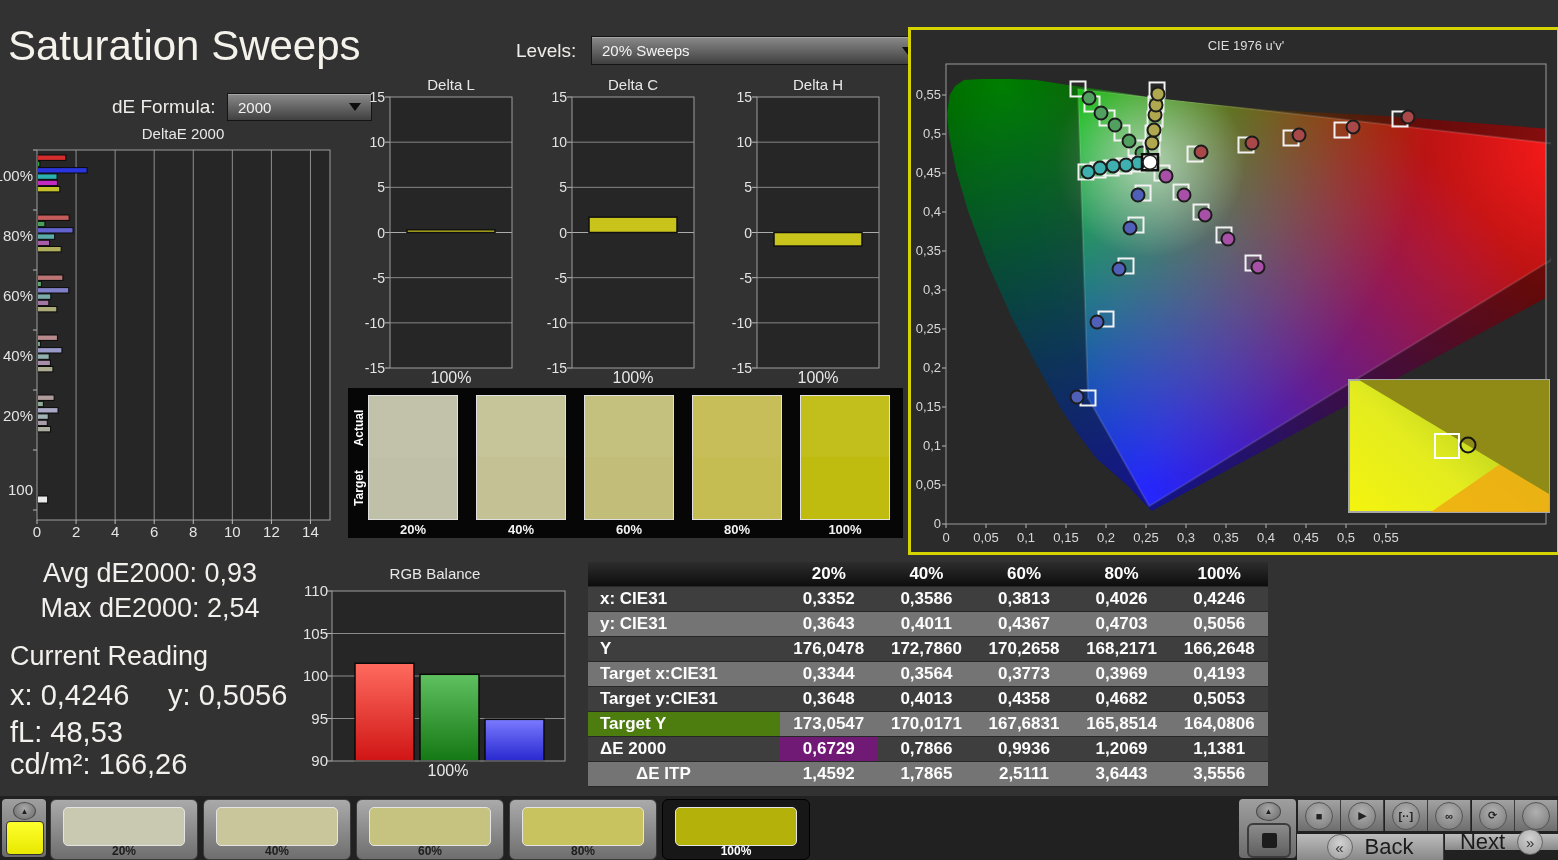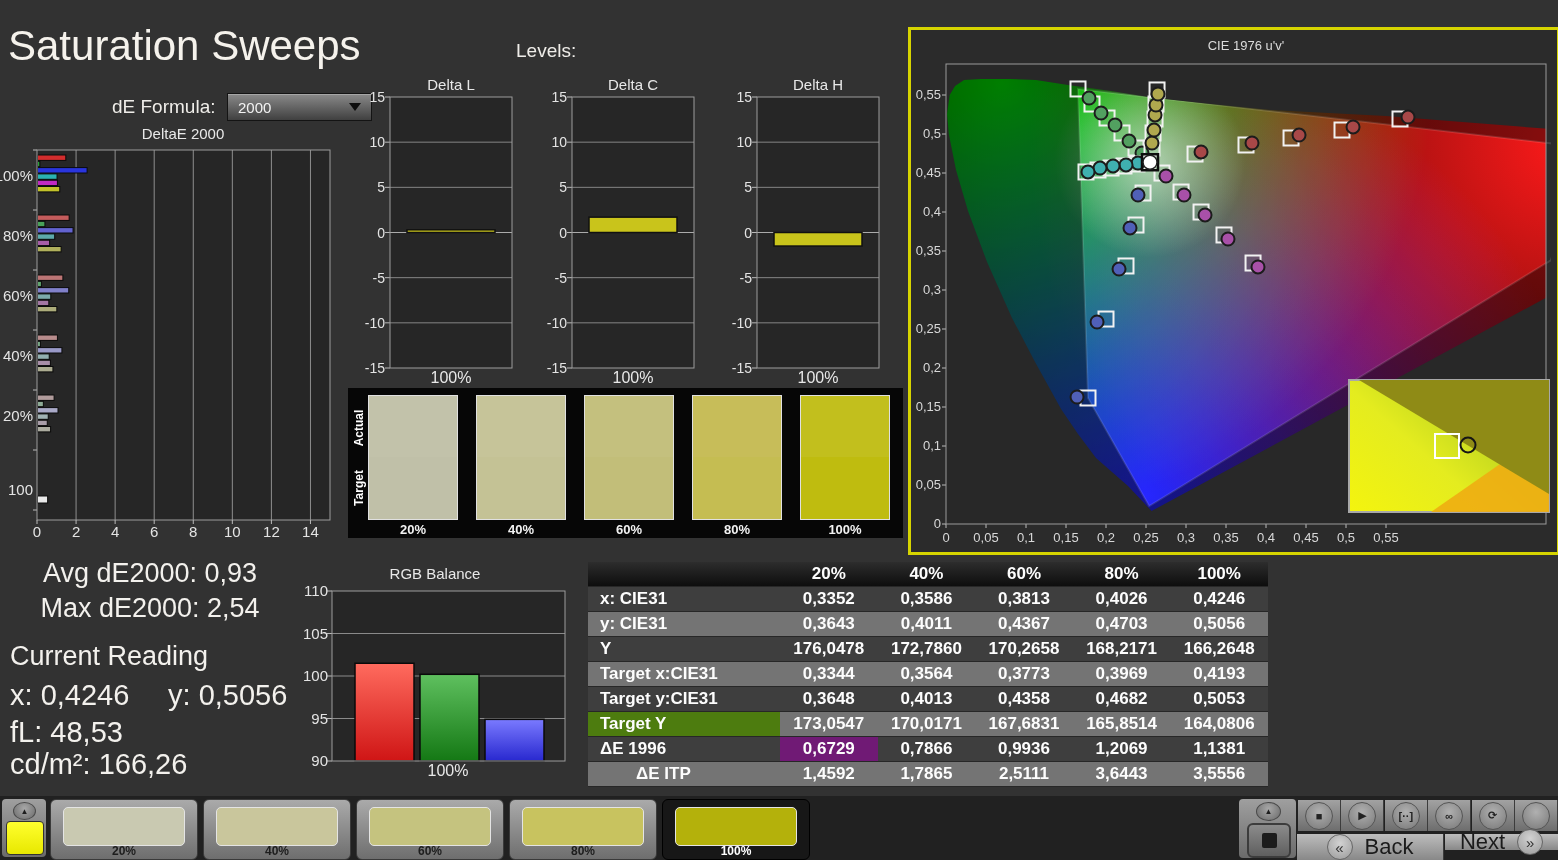--- a/index.html
+++ b/index.html
@@ -57,20 +57,24 @@
 
   <div class="abs page-title" style="left:8px;top:22px;">Saturation Sweeps</div>
 
   <div class="abs ctl-label" style="left:112px;top:96px;">dE Formula:</div>
   <div class="abs dropdown" style="left:227px;top:93px;width:123px;height:26px;">
     <span>2000</span>
     <span class="arrow"></span>
   </div>
 
   <div class="abs ctl-label" style="left:516px;top:40px;">Levels:</div>
+  <div class="abs dropdown" style="left:591px;top:36px;width:312px;height:27px;">
+    <span>20% Sweeps</span>
+    <span class="arrow"></span>
+  </div>
 
   <svg id="de2000-svg" class="abs" style="left:0;top:125px;" width="340" height="425">
       <text x="183" y="14" font-size="15" text-anchor="middle" fill="#e8e8e8" font-weight="normal">DeltaE 2000</text>
       <rect x="37" y="25" width="293" height="370" fill="#262626" stroke="none"></rect>
       <line x1="76.06666666666666" y1="25" x2="76.06666666666666" y2="395" stroke="#8f8f8f" stroke-width="1"></line>
       <line x1="115.13333333333334" y1="25" x2="115.13333333333334" y2="395" stroke="#8f8f8f" stroke-width="1"></line>
       <line x1="154.20000000000002" y1="25" x2="154.20000000000002" y2="395" stroke="#8f8f8f" stroke-width="1"></line>
       <line x1="193.26666666666668" y1="25" x2="193.26666666666668" y2="395" stroke="#8f8f8f" stroke-width="1"></line>
       <line x1="232.33333333333334" y1="25" x2="232.33333333333334" y2="395" stroke="#8f8f8f" stroke-width="1"></line>
       <line x1="271.40000000000003" y1="25" x2="271.40000000000003" y2="395" stroke="#8f8f8f" stroke-width="1"></line>
@@ -544,21 +548,21 @@
       <div class="cell" style="background: rgb(62, 62, 62);">0,4013</div>
       <div class="cell" style="background: rgb(62, 62, 62);">0,4358</div>
       <div class="cell" style="background: rgb(62, 62, 62);">0,4682</div>
       <div class="cell" style="background: rgb(62, 62, 62);">0,5053</div>
       <div class="cell rowlabel" style="background: #4d7c0f;">Target Y</div>
       <div class="cell" style="background: rgb(116, 116, 116);">173,0547</div>
       <div class="cell" style="background: rgb(116, 116, 116);">170,0171</div>
       <div class="cell" style="background: rgb(116, 116, 116);">167,6831</div>
       <div class="cell" style="background: rgb(116, 116, 116);">165,8514</div>
       <div class="cell" style="background: rgb(116, 116, 116);">164,0806</div>
-      <div class="cell rowlabel" style="background: rgb(62, 62, 62);">ΔE 1996</div>
+      <div class="cell rowlabel" style="background: rgb(62, 62, 62);">ΔE 2000</div>
       <div class="cell" style="background: #701a75;">0,6729</div>
       <div class="cell" style="background: rgb(62, 62, 62);">0,7866</div>
       <div class="cell" style="background: rgb(62, 62, 62);">0,9936</div>
       <div class="cell" style="background: rgb(62, 62, 62);">1,2069</div>
       <div class="cell" style="background: rgb(62, 62, 62);">1,1381</div>
       <div class="cell rowlabel" style="background: rgb(116, 116, 116); padding-left: 48px;">ΔE ITP</div>
       <div class="cell" style="background: rgb(116, 116, 116);">1,4592</div>
       <div class="cell" style="background: rgb(116, 116, 116);">1,7865</div>
       <div class="cell" style="background: rgb(116, 116, 116);">2,5111</div>
       <div class="cell" style="background: rgb(116, 116, 116);">3,6443</div>

